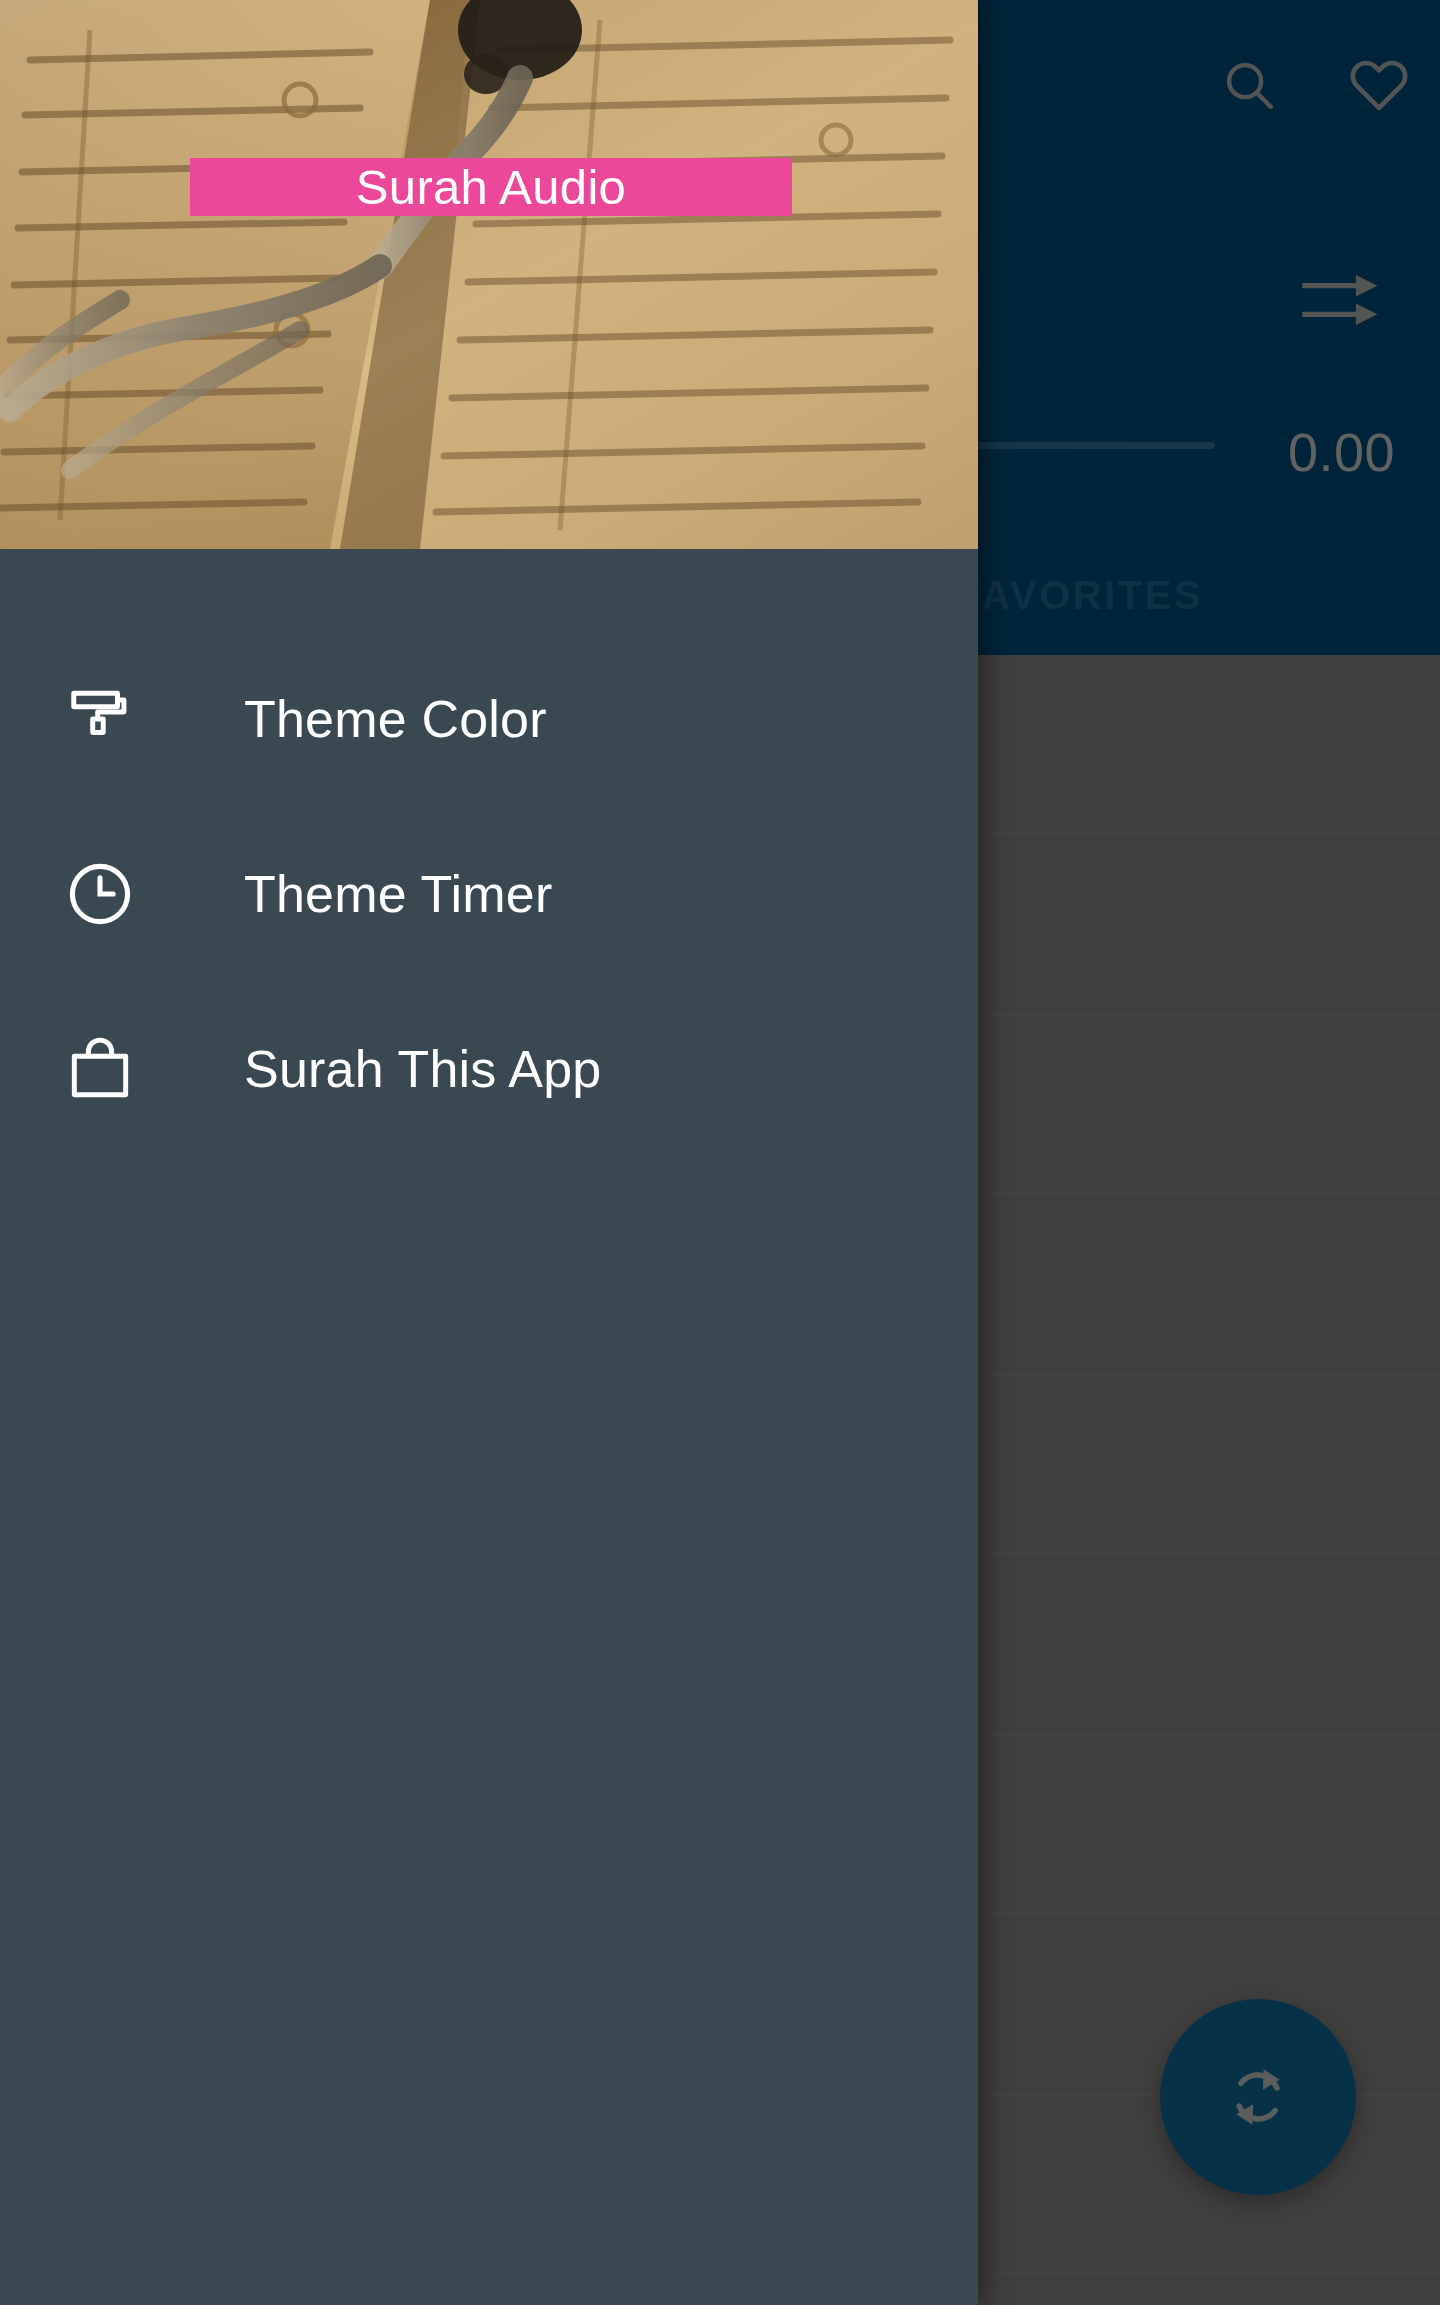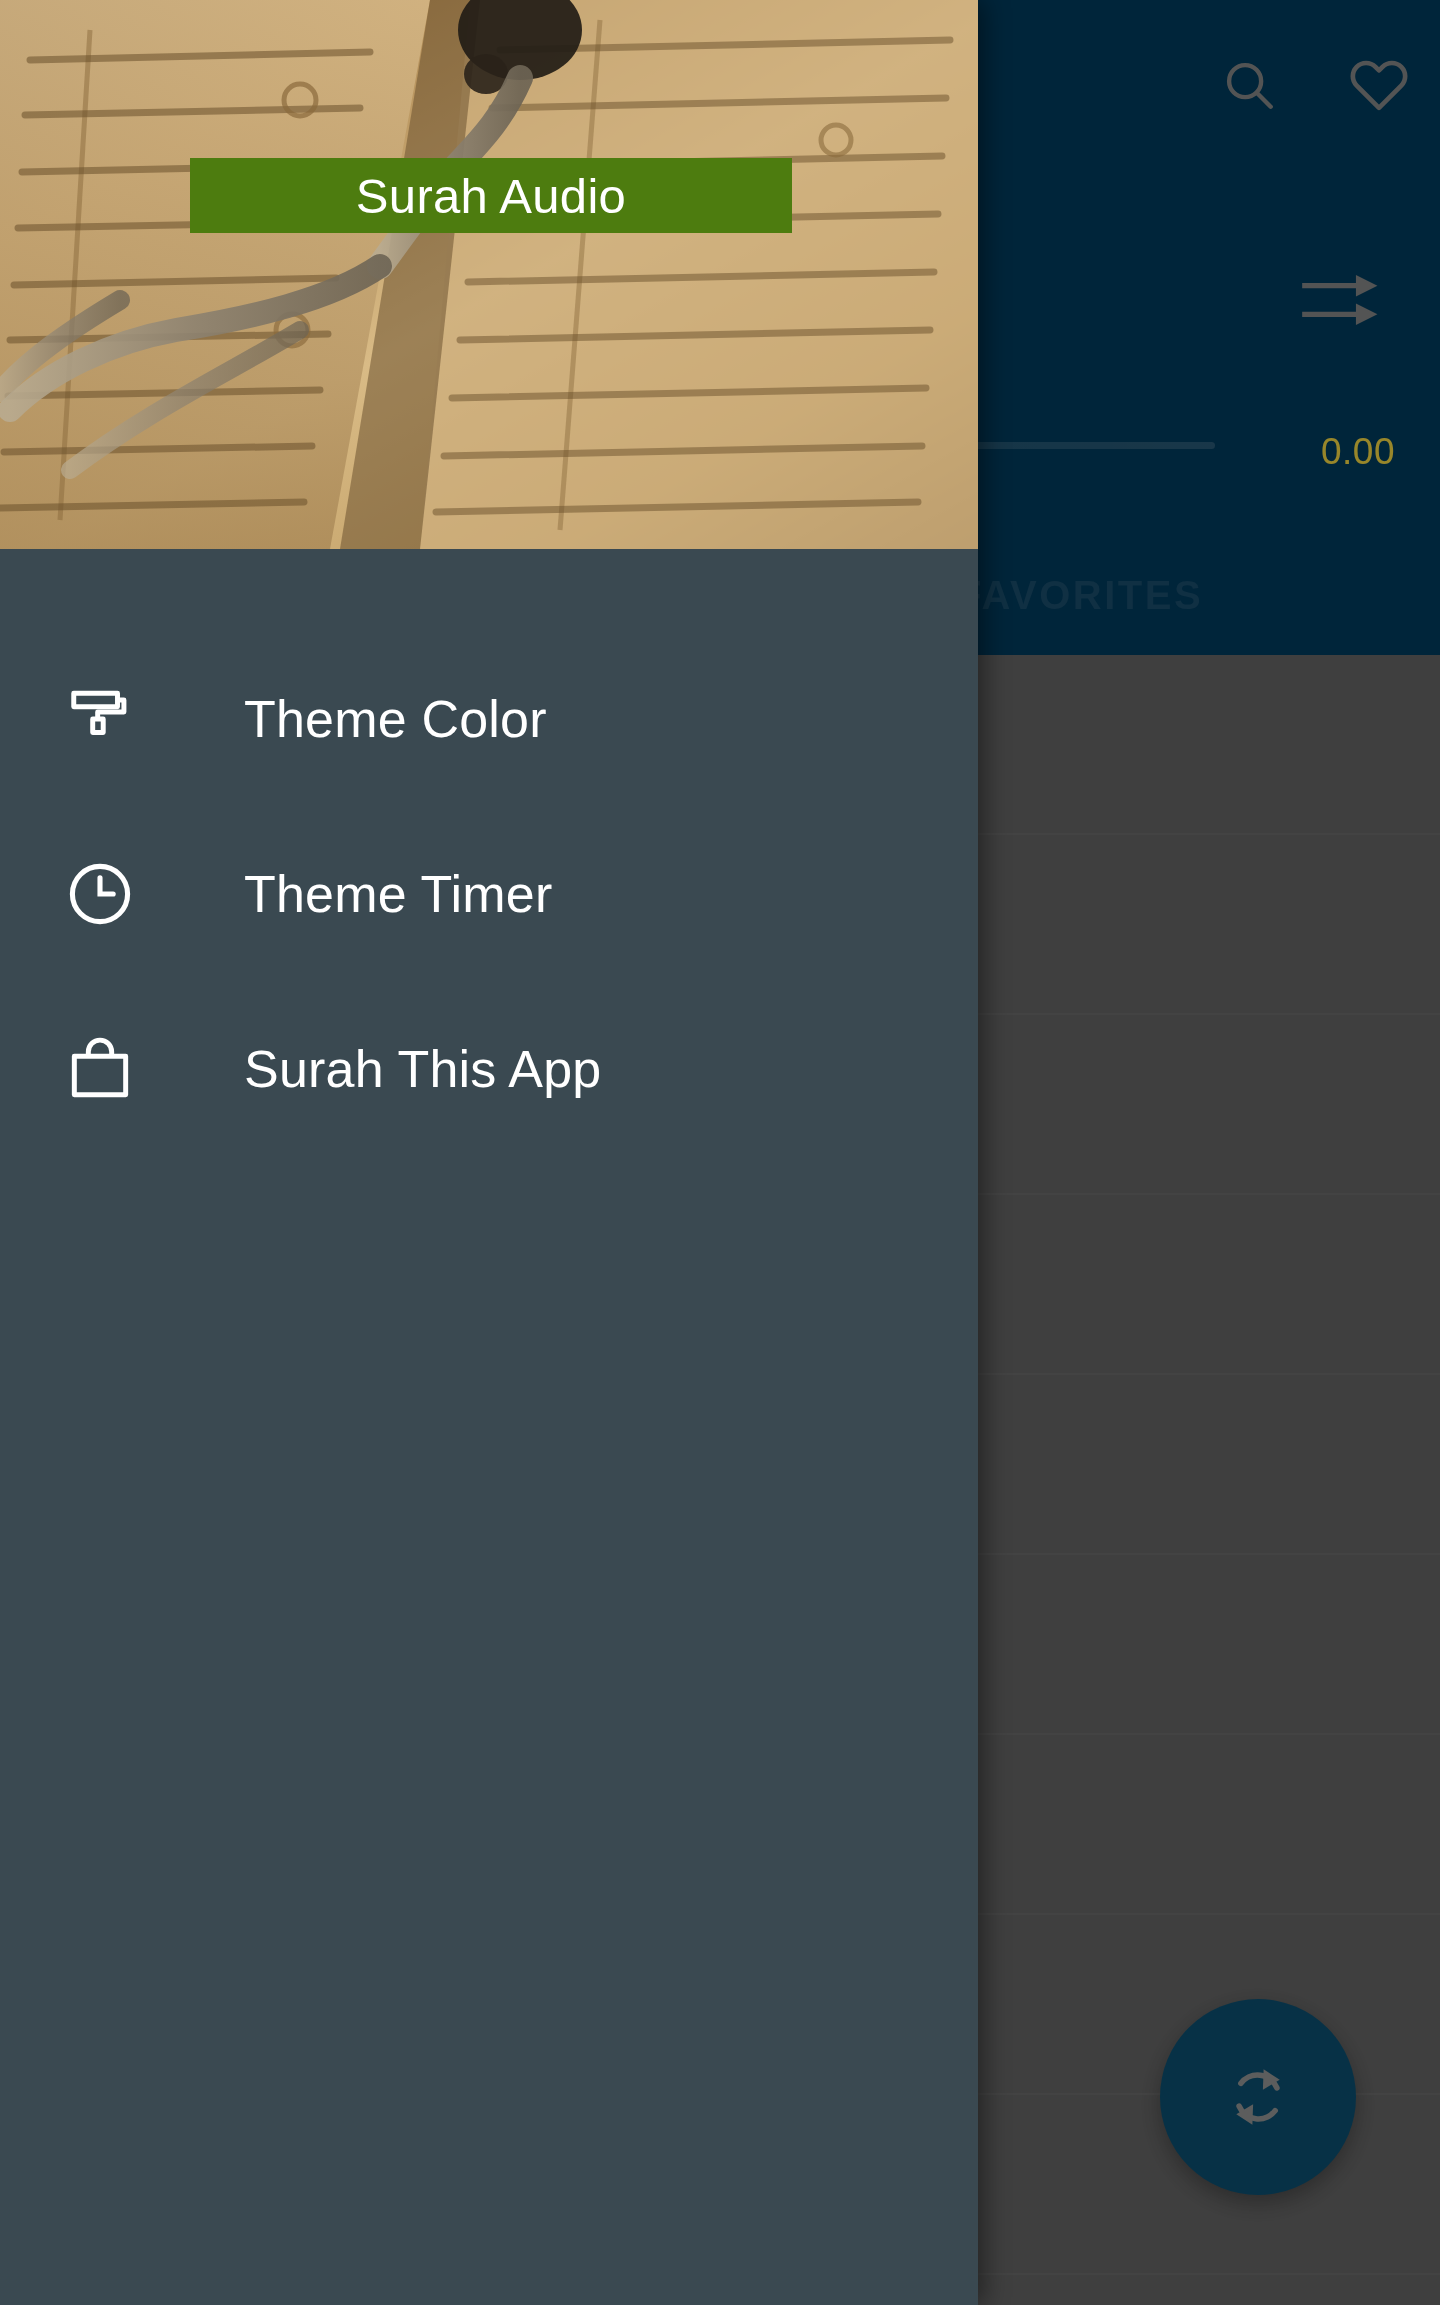--- a/index.html
+++ b/index.html
@@ -76,22 +76,22 @@
     top: 30px;
     width: 1215px;
     height: 7px;
     background: linear-gradient(to right, rgba(255,255,255,0.05), rgba(255,255,255,0.16));
     border-radius: 4px;
   }
   .seek-time {
     position: absolute;
     right: 45px;
     top: 0;
-    font-size: 37px;
-    color: #fde047;
+    font-size: 54px;
+    color: #a3a3a3;
     letter-spacing: 0.5px;
     line-height: 80px;
   }
 
   .tabbar {
     position: absolute;
     left: 0;
     right: 0;
     bottom: 0;
     height: 120px;
@@ -164,22 +164,22 @@
     background: #b08b55;
   }
   .drawer-header-img { position: absolute; inset: 0; }
   .drawer-header-img svg { display: block; width: 978px; height: 549px; }
 
   .drawer-title-band {
     position: absolute;
     left: 190px;
     top: 158px;
     width: 602px;
-    height: 75px;
-    background: #4d7c0f;
+    height: 58px;
+    background: #ec4899;
     display: flex;
     align-items: center;
     justify-content: center;
   }
   .drawer-title {
     color: #ffffff;
     font-size: 49px;
     letter-spacing: 0.3px;
   }
 

